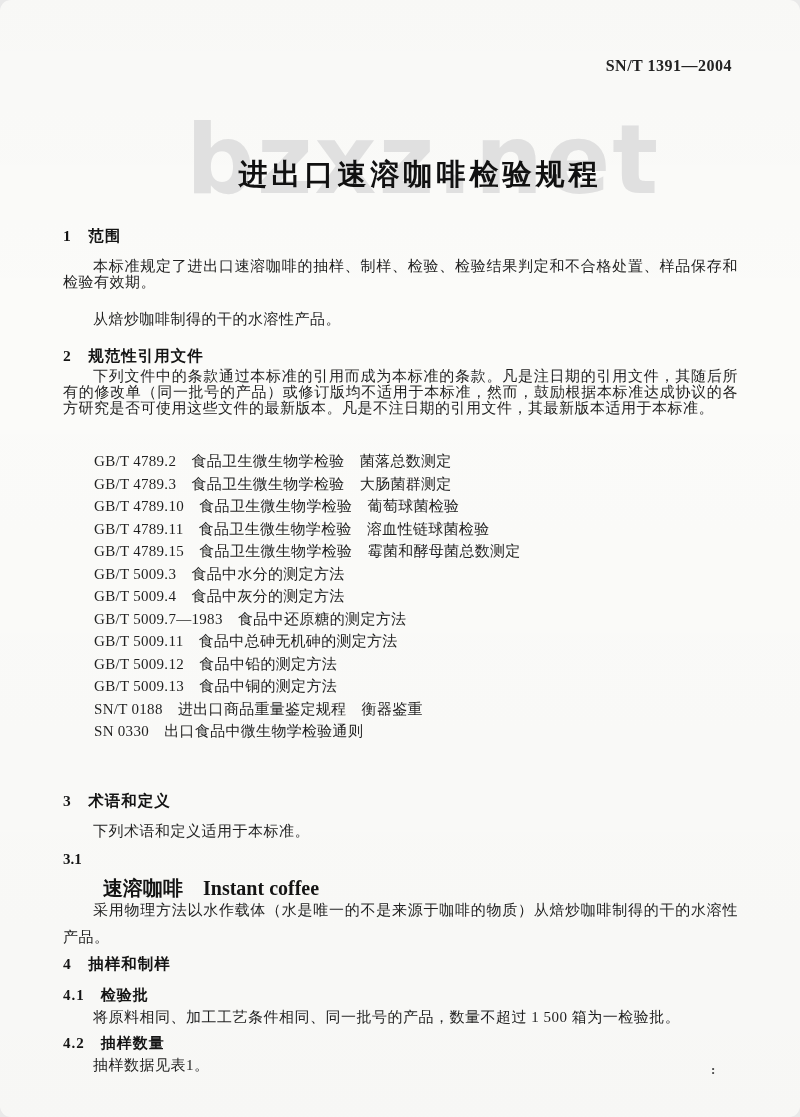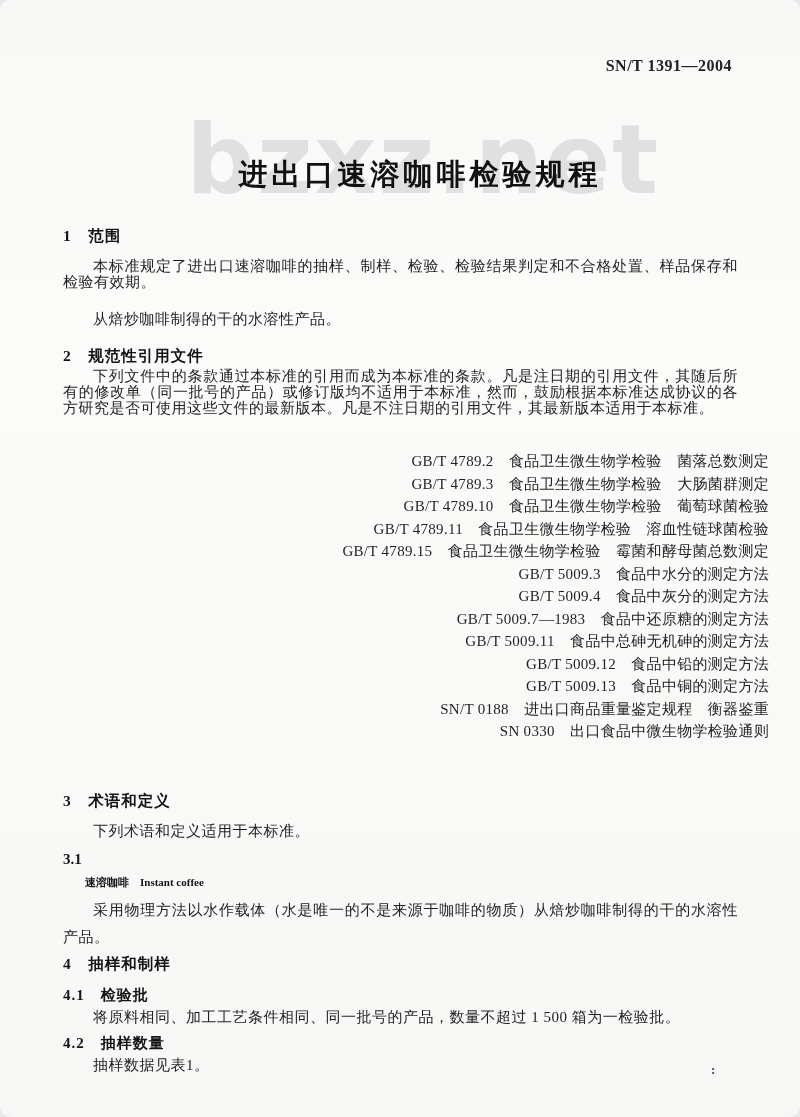--- a/index.html
+++ b/index.html
@@ -36,24 +36,24 @@
     letter-spacing:4px;color:#111;z-index:2;padding-left:20px;
   }
   .blk{position:absolute;left:63px;width:675px;z-index:2;}
   .h1{font-size:15.5px;font-weight:bold;color:#141414;letter-spacing:1px;}
   .para{
     font-size:15px;line-height:16px;text-align:justify;
     text-indent:2em;color:#1f1f1f;letter-spacing:.5px;
   }
   .ref-list{
     margin:0;padding:0 0 0 31px;list-style:none;
-    font-size:15px;line-height:22.5px;color:#1f1f1f;letter-spacing:.3px;text-align:right;
+    font-size:15px;line-height:22.5px;color:#1f1f1f;letter-spacing:.3px;
   }
   .sub-num{font-size:15px;font-weight:bold;color:#141414;}
-  .term{font-size:11px;font-weight:bold;padding-left:2em;color:#141414;}
+  .term{font-size:20px;font-weight:bold;padding-left:2em;color:#141414;}
   .sub-h{font-size:15px;font-weight:bold;color:#141414;letter-spacing:1px;}
   .page-mark{
     position:absolute;left:711px;top:1062px;z-index:2;
     font-size:13px;color:#444;font-weight:bold;
   }
 </style>
 </head>
 <body>
 
 <div class="page">

